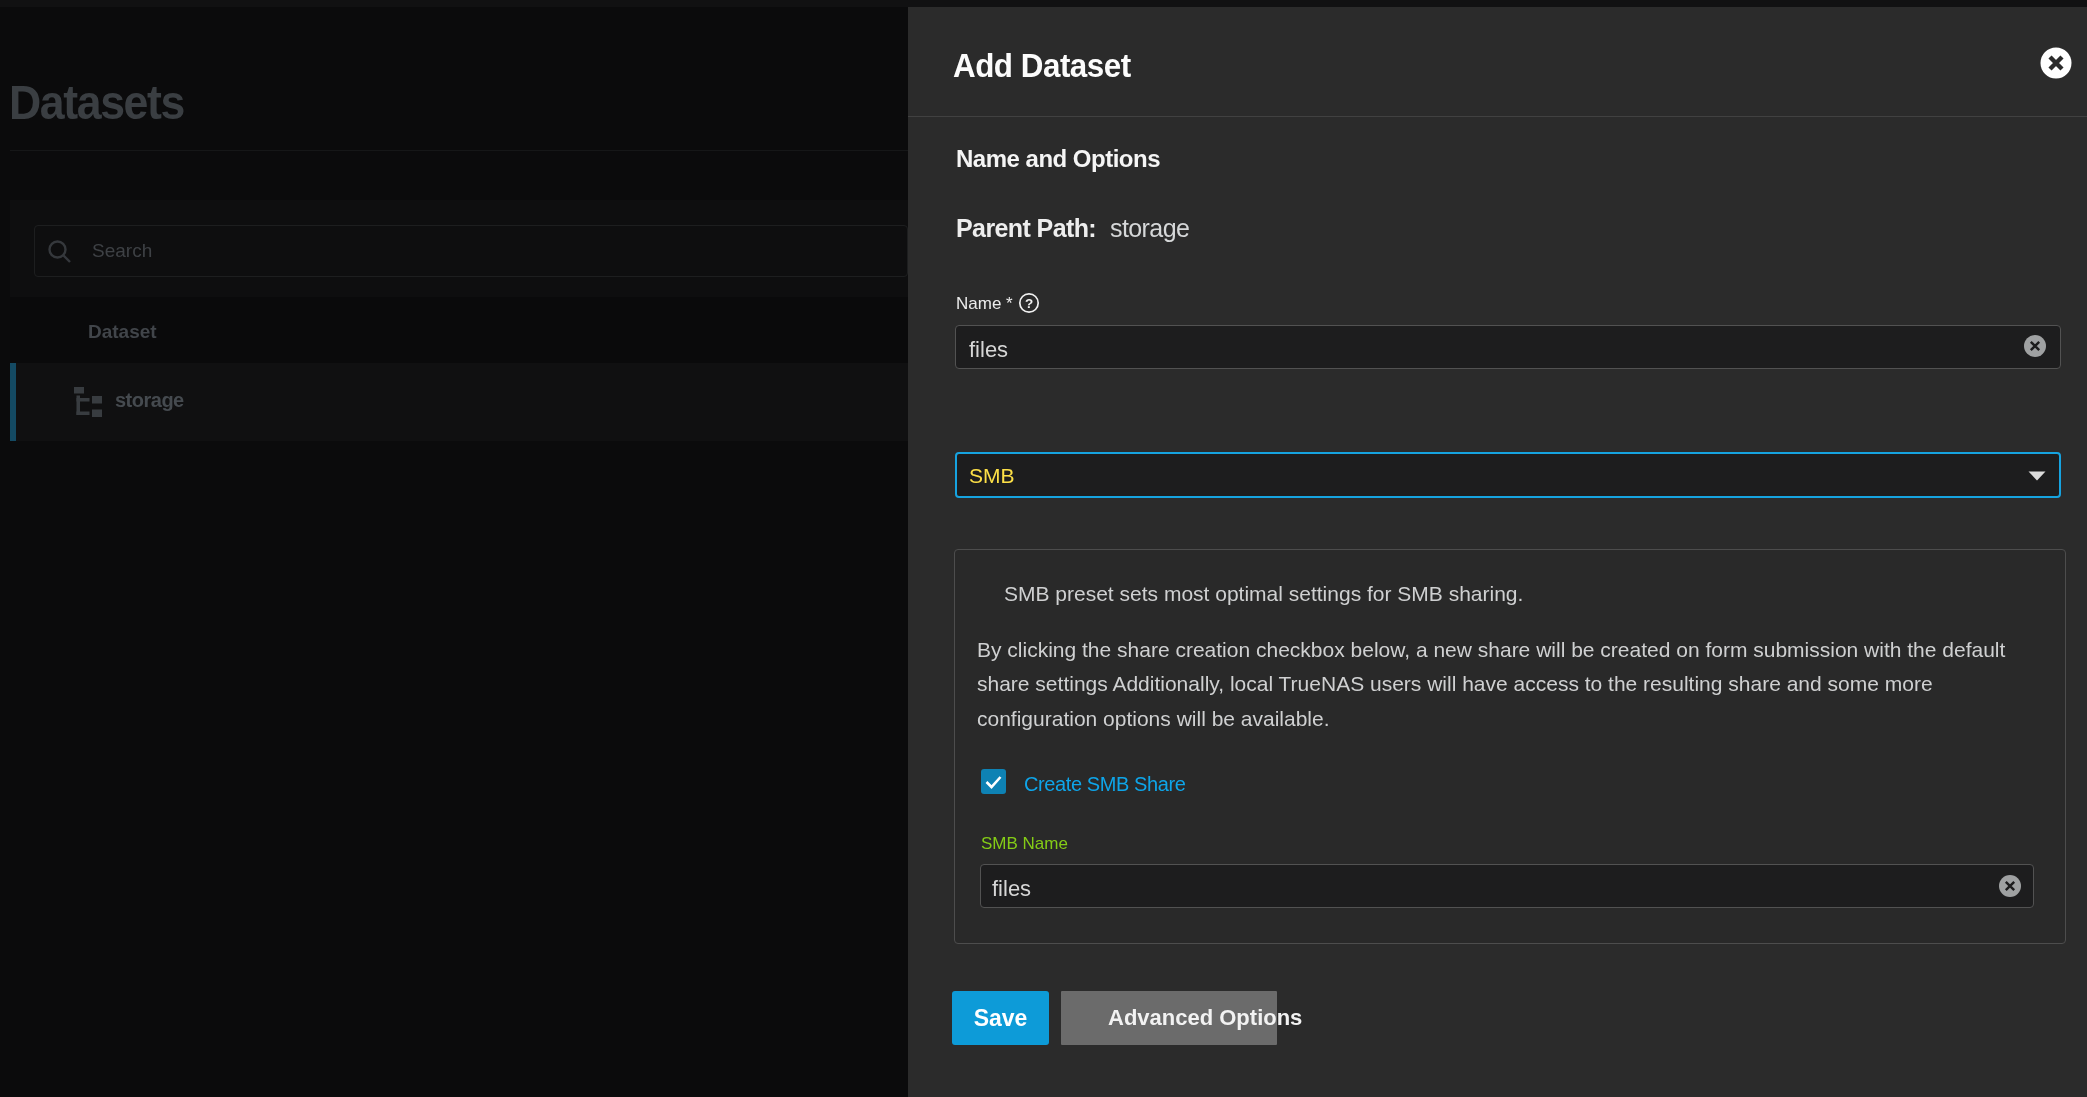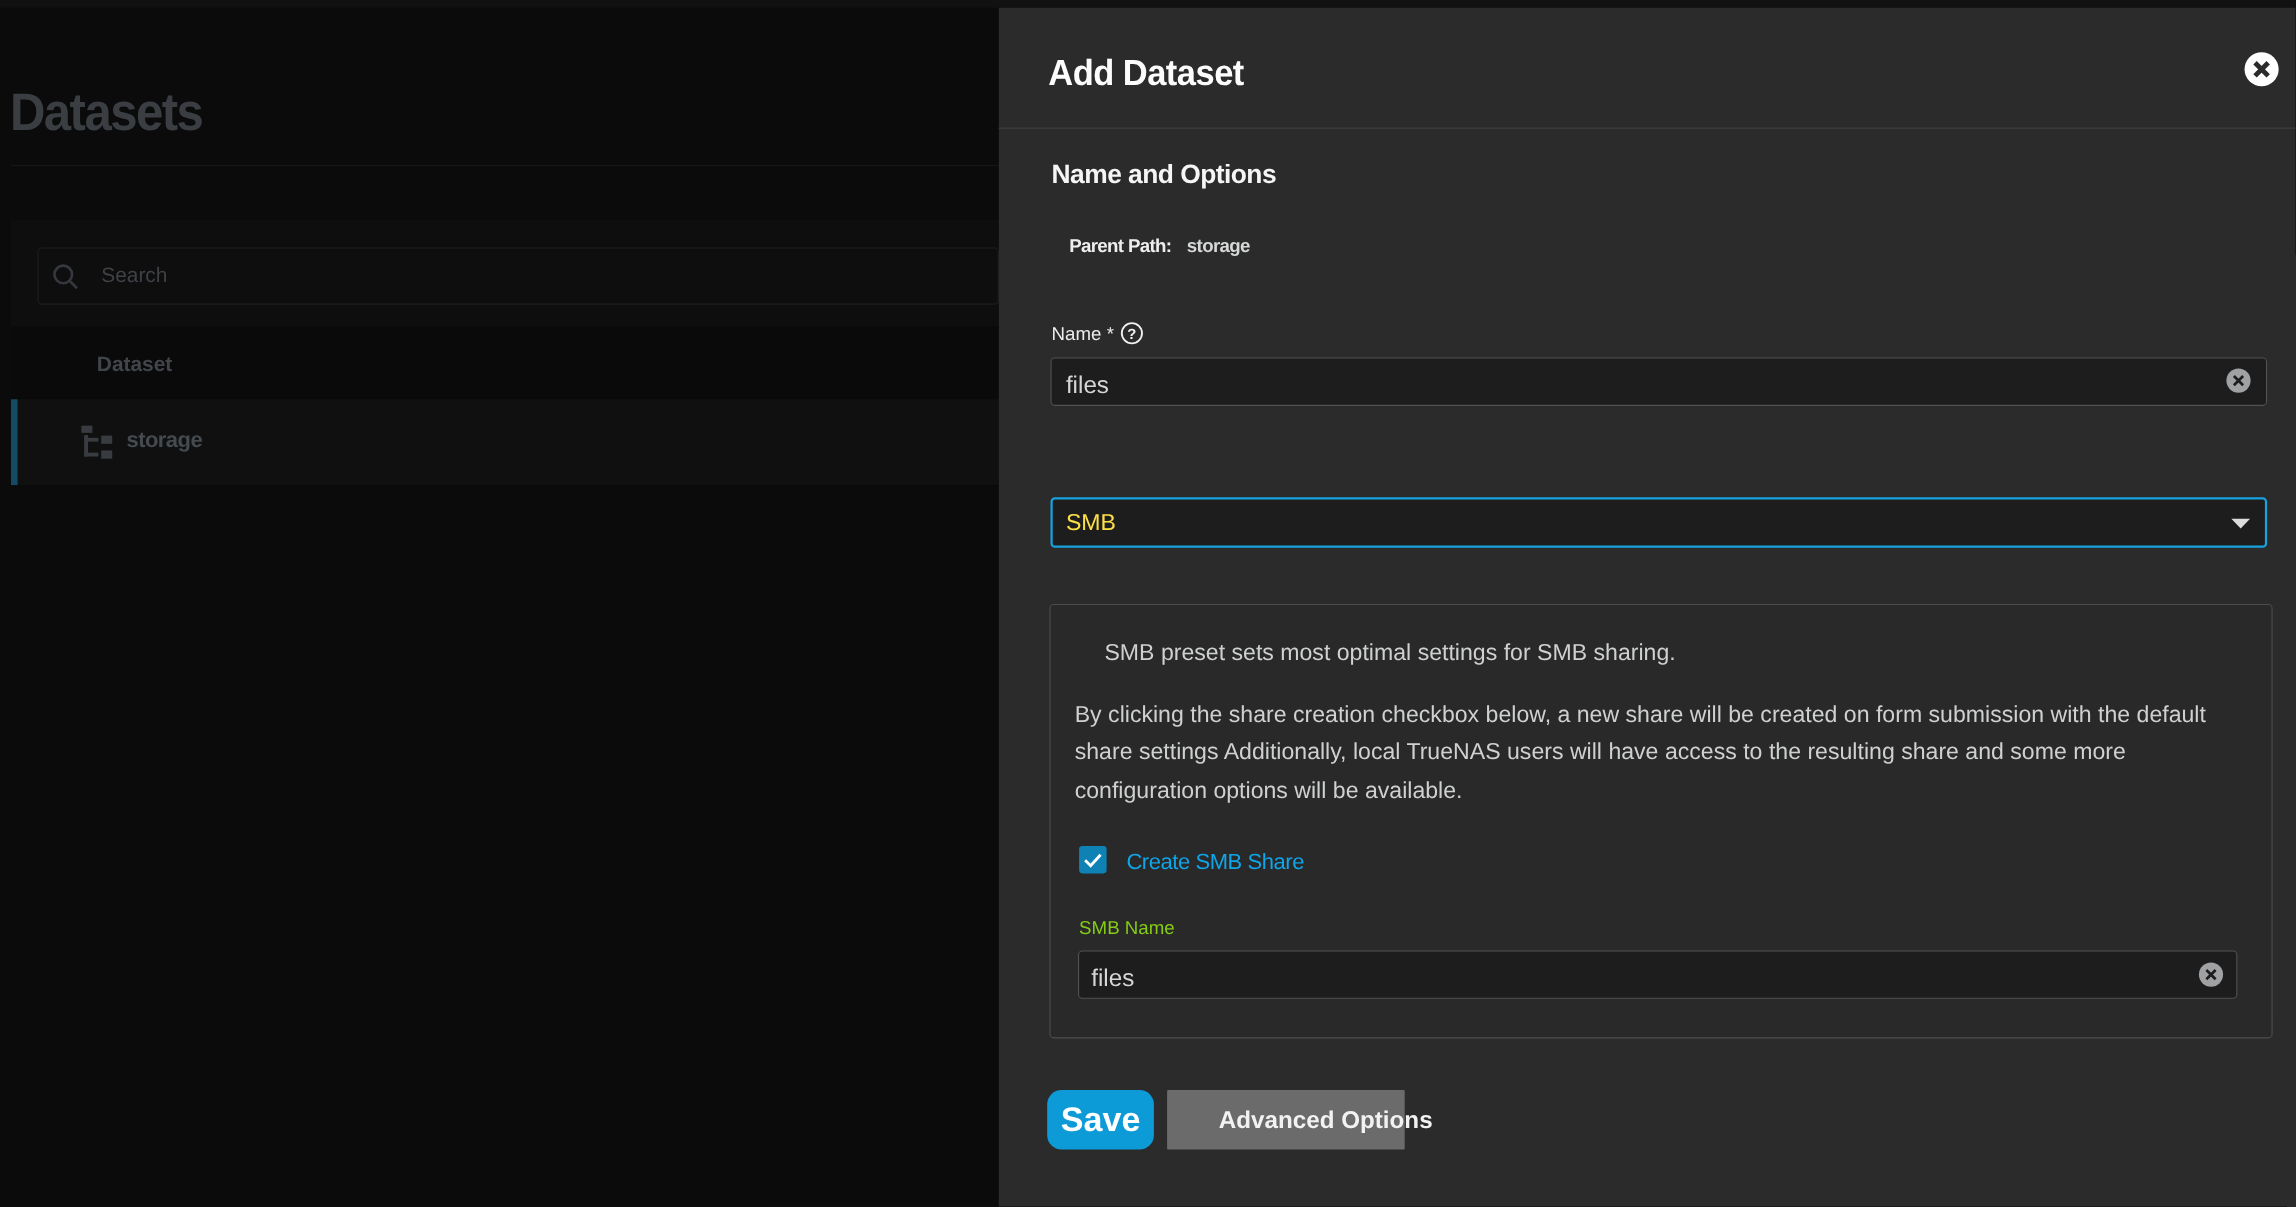--- a/index.html
+++ b/index.html
@@ -43,21 +43,21 @@
 
   <div class="abs" style="left:0;top:0;width:1179px;height:110px;border-bottom:1px solid #414141;"></div>
   <div class="abs" style="left:45px;top:40px;font-size:33px;font-weight:bold;color:#fcfcfc;letter-spacing:-0.5px;transform:scaleX(0.95);transform-origin:left top;">Add Dataset</div>
   <svg class="abs" style="left:1132px;top:40px;" width="32" height="32" viewBox="0 0 32 32">
     <circle cx="16" cy="16" r="15.5" fill="#ffffff"></circle>
     <path d="M10 10 L22 22 M22 10 L10 22" stroke="#2b2b2b" stroke-width="4.4" stroke-linecap="butt"></path>
   </svg>
 
   <div class="abs" style="left:48px;top:138px;font-size:24px;font-weight:bold;color:#f5f5f5;letter-spacing:-0.5px;">Name and Options</div>
 
-  <div class="abs" style="left:64px;top:207px;font-size:17px;color:#eeeeee;letter-spacing:-0.6px;font-weight:bold;"><b>Parent Path:</b><span style="color:#d5d7d8;margin-left:14px;">storage</span></div>
+  <div class="abs" style="left:48px;top:207px;font-size:25px;color:#eeeeee;letter-spacing:-0.6px;"><b>Parent Path:</b><span style="color:#d5d7d8;margin-left:14px;">storage</span></div>
 
   <div class="abs" style="left:48px;top:287px;font-size:17px;color:#ececec;">Name *</div>
   <svg class="abs" style="left:110px;top:285px;" width="22" height="22" viewBox="0 0 22 22">
     <circle cx="11" cy="11" r="9.2" fill="none" stroke="#f0f0f0" stroke-width="1.7"></circle>
     <text x="11" y="15.8" text-anchor="middle" font-size="13.5" font-weight="bold" fill="#f0f0f0" font-family="Liberation Sans, sans-serif">?</text>
   </svg>
 
   <div class="abs" style="left:47px;top:318px;width:1106px;height:44px;background:#1d1d1e;border:1px solid #525252;border-radius:4px;"></div>
   <div class="abs" style="left:61px;top:330px;font-size:22px;color:#d6d6d6;">files</div>
   <svg class="abs" style="left:1115px;top:327px;" width="24" height="24" viewBox="0 0 24 24">
@@ -83,15 +83,15 @@
   <div class="abs" style="left:116px;top:766px;font-size:20px;color:#0ea5e9;letter-spacing:-0.4px;">Create SMB Share</div>
 
   <div class="abs" style="left:73px;top:827px;font-size:17px;color:#84cc16;">SMB Name</div>
   <div class="abs" style="left:72px;top:857px;width:1054px;height:44px;background:#1d1d1e;border:1px solid #525252;border-radius:4px;"></div>
   <div class="abs" style="left:84px;top:869px;font-size:22px;color:#d6d6d6;">files</div>
   <svg class="abs" style="left:1090px;top:867px;" width="24" height="24" viewBox="0 0 24 24">
     <circle cx="12" cy="12" r="11" fill="#9fa1a2"></circle>
     <path d="M7.8 7.8 L16.2 16.2 M16.2 7.8 L7.8 16.2" stroke="#1d1d1e" stroke-width="2.4"></path>
   </svg>
 
-  <div class="abs" style="left:44px;top:984px;width:97px;height:54px;background:#0d9bd8;border-radius:13px;color:#ffffff;font-size:31px;font-weight:bold;text-align:center;line-height:54px;">Save</div>
+  <div class="abs" style="left:44px;top:984px;width:97px;height:54px;background:#0d9bd8;border-radius:3px;color:#ffffff;font-size:23px;font-weight:bold;text-align:center;line-height:54px;">Save</div>
   <div class="abs" style="left:153px;top:984px;width:216px;height:54px;background:#6b6b6b;border-radius:1px;color:#f2f2f2;font-size:22px;font-weight:bold;text-align:center;line-height:54px;white-space:nowrap;padding-left:47px;">Advanced Options</div>
 </div>
 
 </body></html>

